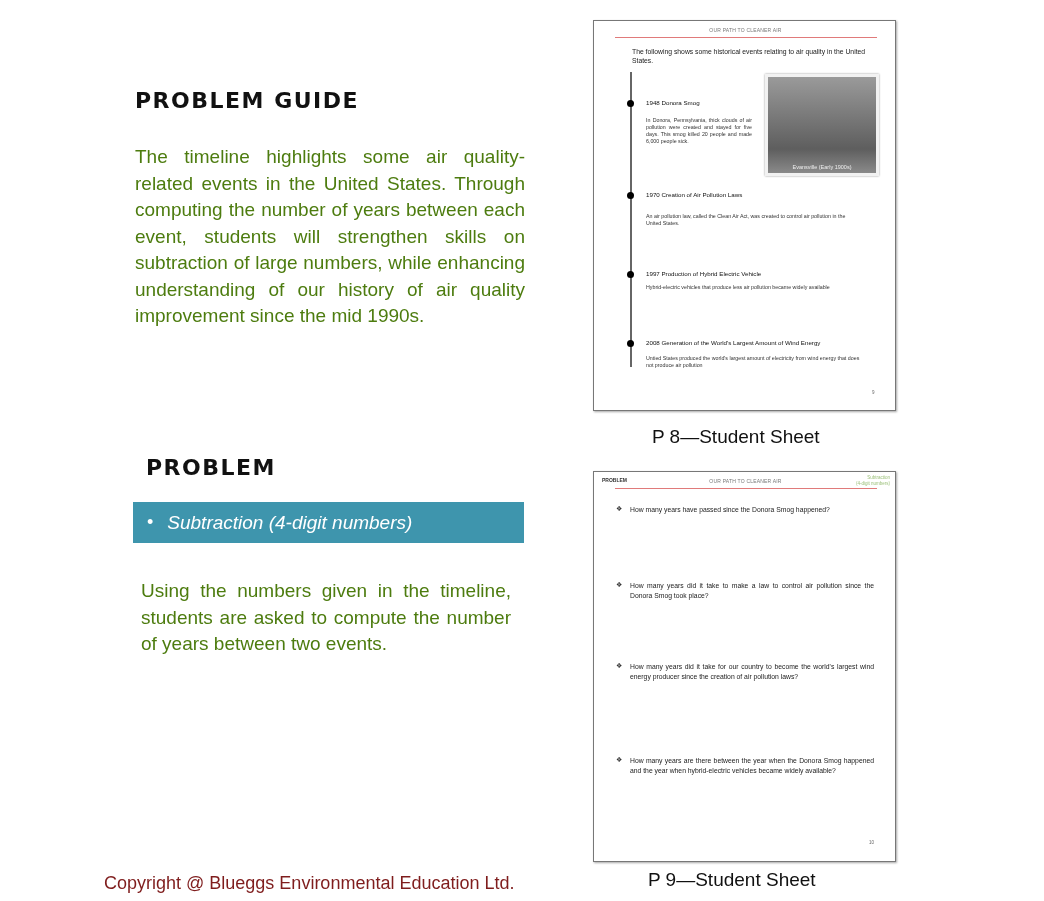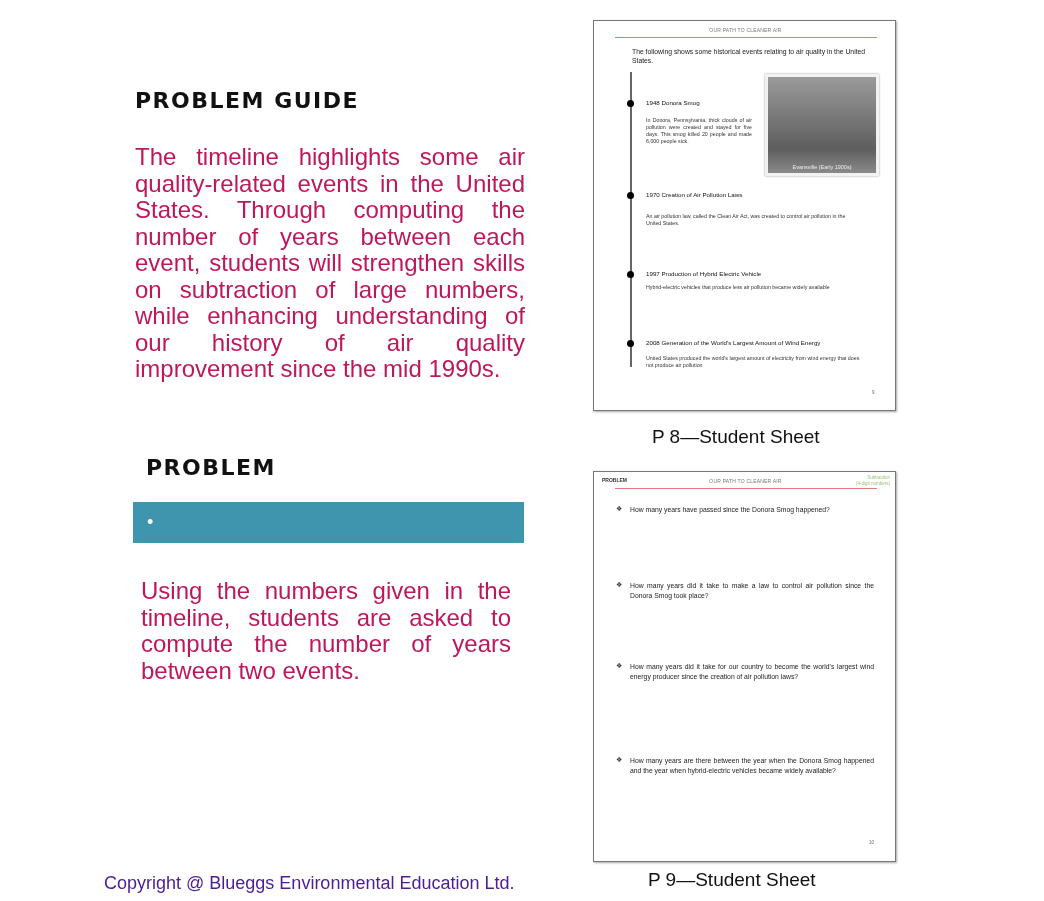--- a/index.html
+++ b/index.html
@@ -2,24 +2,24 @@
 <html><head>
 <meta charset="utf-8">
 <style>
   html, body { margin:0; padding:0; }
   body { width:1044px; height:901px; background:#ffffff; position:relative; overflow:hidden;
          font-family:"Liberation Sans", sans-serif; color:#111; }
   .abs { position:absolute; }
 
   
   .heading { font-family:"DejaVu Sans", sans-serif; font-weight:bold; font-size:22px; letter-spacing:1.5px; color:#111; }
-  .body-text { font-family:"Liberation Sans", sans-serif; font-size:24px; line-height:26.5px; text-align:justify; color:#be185d; }
+  .body-text { font-family:"Liberation Sans", sans-serif; font-size:19px; line-height:26.5px; text-align:justify; color:#4d7c0f; }
   .banner { background:#3e95ad; color:#fff; font-style:italic; font-size:19px; display:flex; align-items:center; padding-left:14px; box-sizing:border-box; }
   .banner .dot { font-style:normal; margin-right:14px; font-size:18px; }
-  .copyright { font-size:18px; color:#4c1d95; }
+  .copyright { font-size:18px; color:#7f1d1d; }
   .caption { font-size:19px; color:#111; }
 
   
   .sheet { background:#fff; border:1px solid #777; box-shadow:1px 1px 2px rgba(0,0,0,0.35); box-sizing:border-box; }
   .hdr { font-size:5px; color:#777; text-align:center; letter-spacing:0.2px; }
   .redline { height:1px; background:#e07a7a; }
   .tiny { font-size:7px; line-height:8.5px; color:#222; }
   .tiny-b { font-size:7.2px; color:#111; }
   .tiny-s { font-size:5.3px; line-height:7px; color:#333; }
   .vline { width:2px; background:#666; }
@@ -33,20 +33,21 @@
 </style>
 </head>
 <body>
 
 <div class="abs heading" style="left:135px; top:88px;">PROBLEM GUIDE</div>
 <div class="abs body-text" style="left:135px; top:144px; width:390px;">The timeline highlights some air quality-related events in the United States. Through computing the number of years between each event, students will strengthen skills on subtraction of large numbers, while enhancing understanding of our history of air quality improvement since the mid 1990s.</div>
 
 <div class="abs heading" style="left:146px; top:455px;">PROBLEM</div>
 <div class="abs banner" style="left:133px; top:502px; width:391px; height:41px;">
   <span class="dot">•</span>
+  <span>Subtraction (4-digit numbers)</span>
 </div>
 <div class="abs body-text" style="left:141px; top:578px; width:370px;">Using the numbers given in the timeline, students are asked to compute the number of years between two events.</div>
 
 <div class="abs copyright" style="left:104px; top:873px;">Copyright @ Blueggs Environmental Education Ltd.</div>
 
 <div class="abs sheet" style="left:593px; top:20px; width:303px; height:391px;">
   <div class="abs hdr" style="left:0; top:6px; width:303px;">OUR PATH TO CLEANER AIR</div>
   <div class="abs redline" style="left:21px; top:16px; width:262px;"></div>
   <div class="abs tiny" style="left:38px; top:27px; width:245px; font-size:6.8px;">The following shows some historical events relating to air quality in the United States.</div>
 

